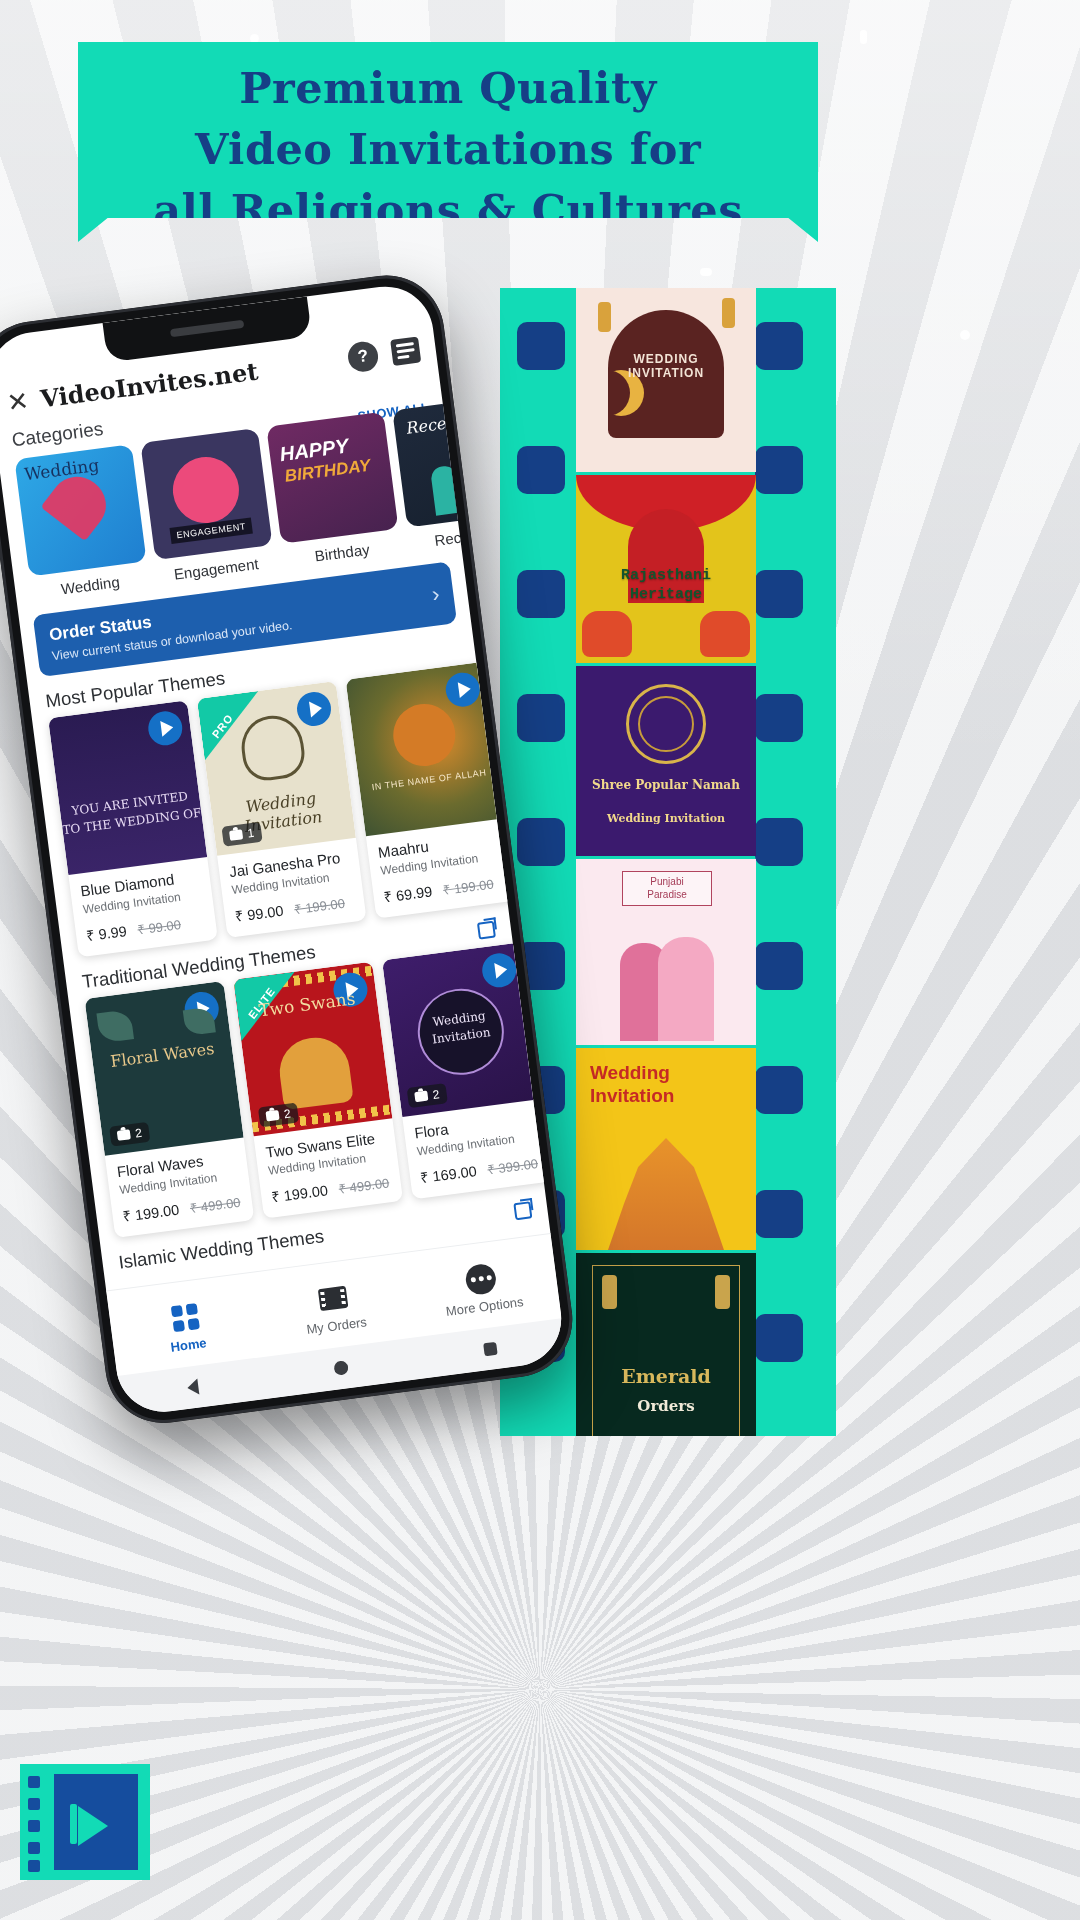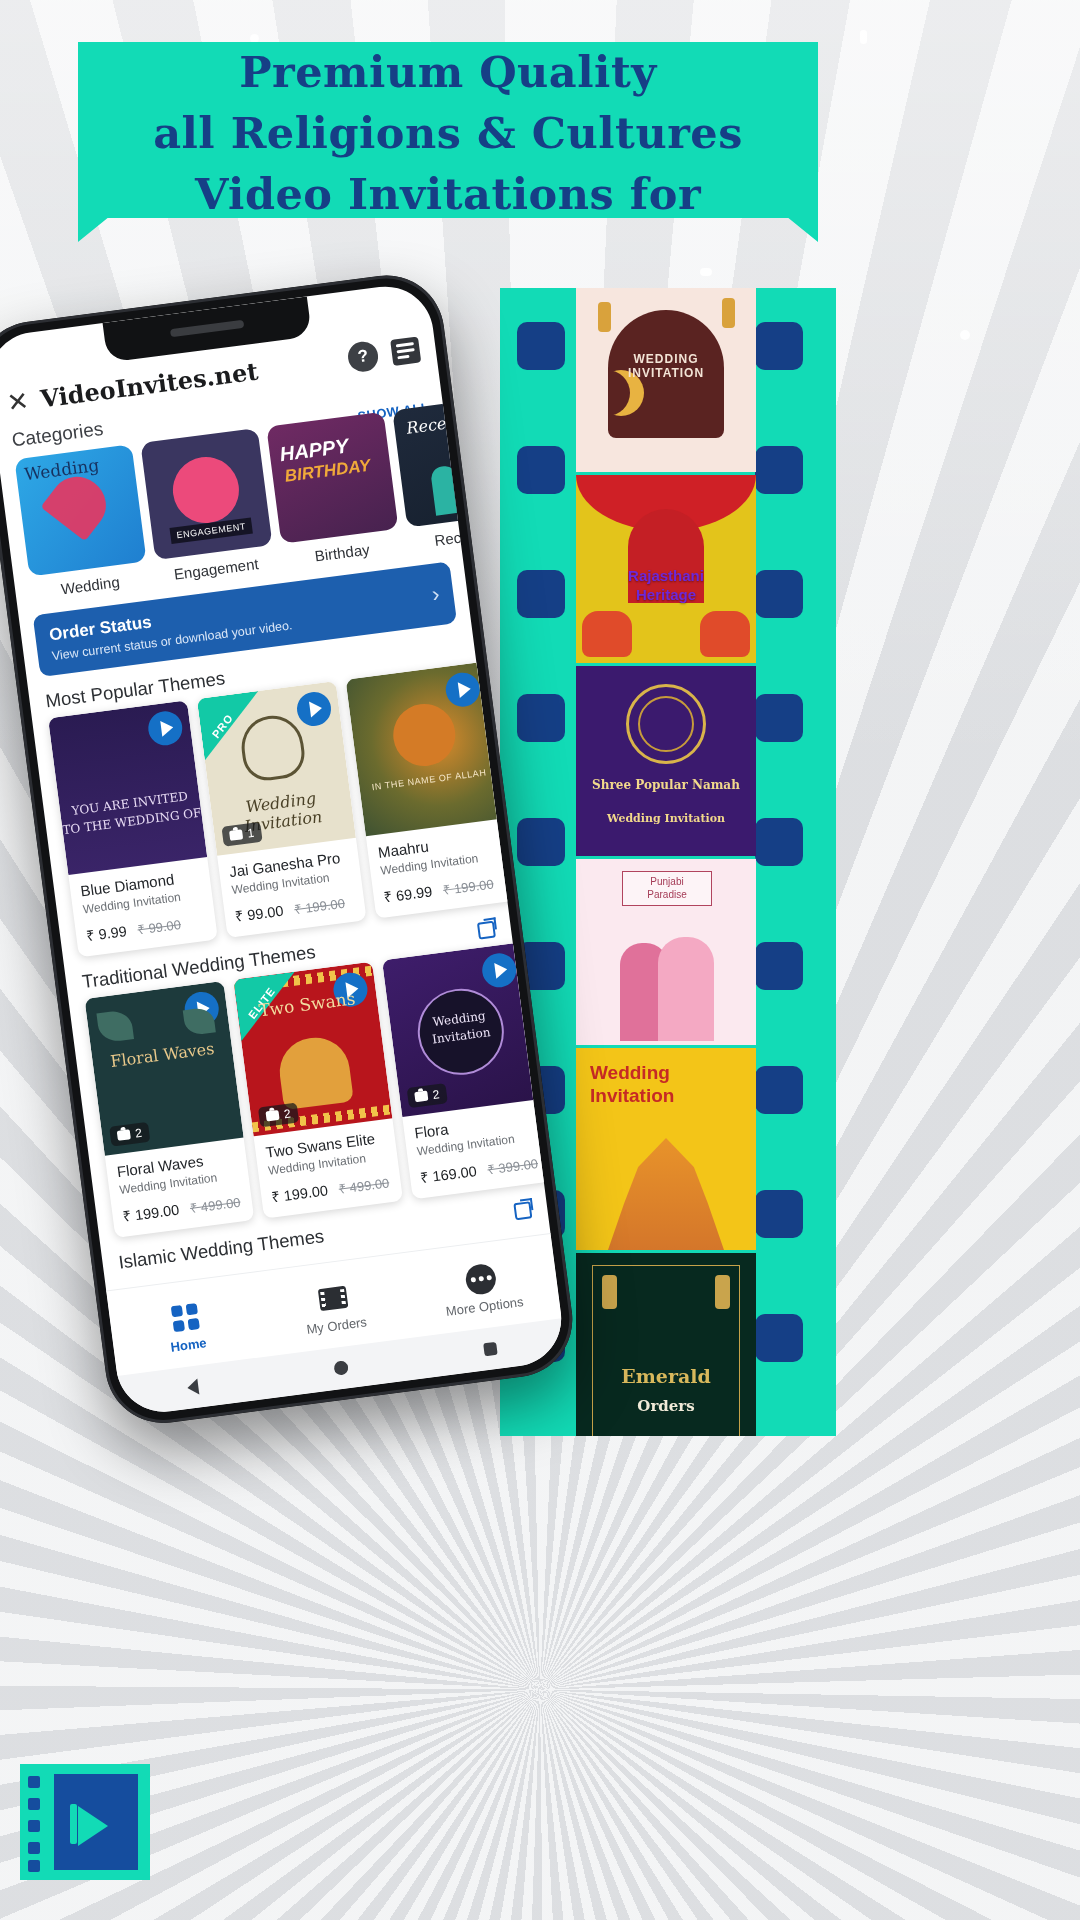--- a/index.html
+++ b/index.html
@@ -21,20 +21,21 @@
     position:absolute; inset:0;
     background: linear-gradient(180deg, rgba(255,255,255,.45), rgba(255,255,255,0) 40%);
   }
   .sparkle { position:absolute; background:#fff; border-radius:50%; opacity:.9; }
 
   
   #ribbon {
     position: absolute; left: 78px; top: 42px; width: 740px; height: 200px;
     background: #12dbb6;
     clip-path: polygon(0 0, 100% 0, 100% 100%, 96% 88%, 4% 88%, 0 100%);
+    padding-top: 16px;
     text-align: center;
   }
   #ribbon .hl {
     font-family: "DejaVu Serif", serif;
     font-weight: 700;
     color: #163f86;
     font-size: 43px;
     line-height: 1.42;
     letter-spacing: .5px;
   }
@@ -73,21 +74,21 @@
   }
   .th1 .lant { position:absolute; width:13px; height:30px; background:#d9a23c; border-radius:4px; }
   .th1 .lant.a { left:22px; top:14px; } .th1 .lant.b { left:146px; top:10px; }
   .th1 .tlabel { top:64px; color:#f3e4d6; font-size:12px; letter-spacing:1px; }
 
   .th2 { height:188px; background:#e3c41b; }
   .th2 .drape { position:absolute; inset:0 0 auto 0; height:56px; background:#cf2026; border-radius:0 0 50% 50%/0 0 100% 100%; }
   .th2 .mandap { position:absolute; left:52px; top:34px; width:76px; height:94px; background:#c41f25; border-radius:38px 38px 0 0; }
   .th2 .eleph { position:absolute; bottom:6px; width:50px; height:46px; background:#e04b2a; border-radius:16px 16px 8px 8px; }
   .th2 .eleph.l { left:6px; } .th2 .eleph.r { right:6px; }
-  .th2 .tlabel { top:92px; color:#6d28d9; font-size:15px; font-family:Liberation Sans, sans-serif; line-height:1.25; text-shadow:0 1px 2px rgba(0,0,0,.4); }
+  .th2 .tlabel { top:92px; color:#14532d; font-size:15px; font-family:Liberation Mono, monospace; line-height:1.25; text-shadow:0 1px 2px rgba(0,0,0,.4); }
 
   .th3 { height:190px; background:#3b1a6e; }
   .th3 .ring { position:absolute; left:50px; top:18px; width:80px; height:80px; border-radius:50%; border:3px solid #d9b44a; }
   .th3 .ring2 { position:absolute; left:62px; top:30px; width:56px; height:56px; border-radius:50%; border:2px solid #c79c3b; }
   .th3 .tlabel { color:#f2d98b; font-size:12px; font-family:"DejaVu Serif",serif; }
   .th3 .l1 { top:112px; } .th3 .l2 { top:146px; font-size:11px; }
 
   .th4 { height:186px; background:#fbe9ef; }
   .th4 .badge {
     position:absolute; left:46px; top:12px; width:90px; padding:4px 0;
@@ -273,22 +274,22 @@
 
 <div id="bg-rays"></div>
 <div id="bg-top-fade"></div>
 <div class="sparkle" style="left:250px;top:34px;width:9px;height:9px;"></div>
 <div class="sparkle" style="left:860px;top:30px;width:7px;height:14px;border-radius:3px;"></div>
 <div class="sparkle" style="left:960px;top:330px;width:10px;height:10px;"></div>
 <div class="sparkle" style="left:700px;top:268px;width:12px;height:8px;border-radius:4px;"></div>
 
 <div id="ribbon">
   <div class="hl">Premium Quality</div>
+  <div class="hl">Video Invitations for</div>
   <div class="hl">all Religions &amp; Cultures</div>
-  <div class="hl">Video Invitations for</div>
 </div>
 
 <div id="filmstrip">
   <div class="perf" style="top:34px"></div>
   <div class="perf" style="top:158px"></div>
   <div class="perf" style="top:282px"></div>
   <div class="perf" style="top:406px"></div>
   <div class="perf" style="top:530px"></div>
   <div class="perf" style="top:654px"></div>
   <div class="perf" style="top:778px"></div>

